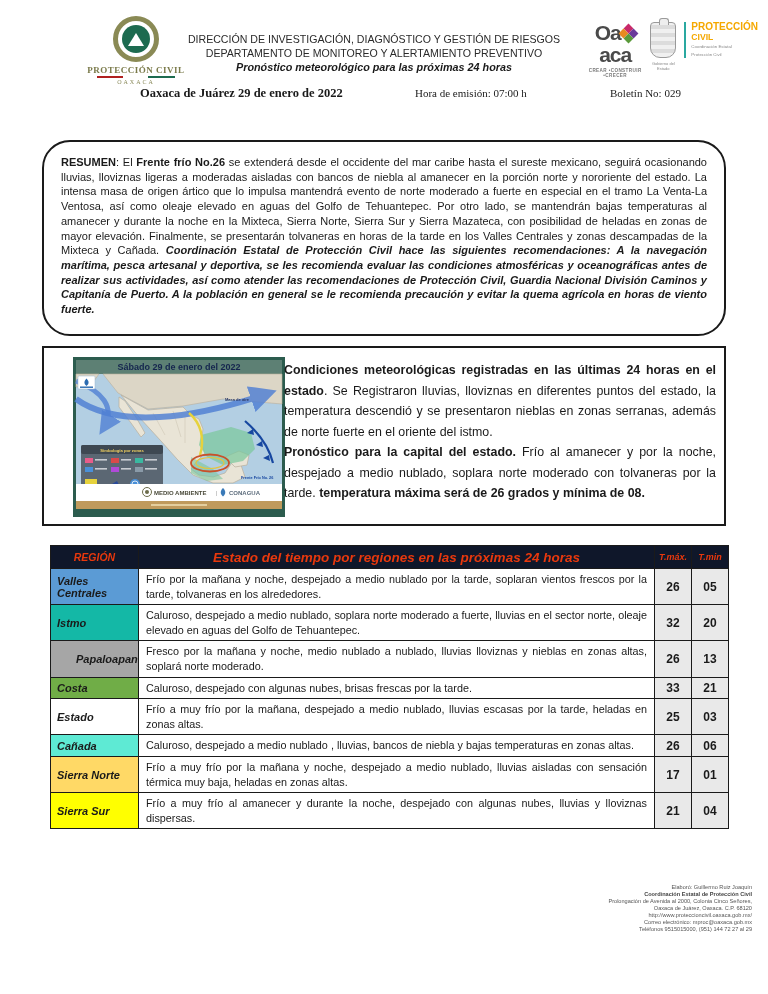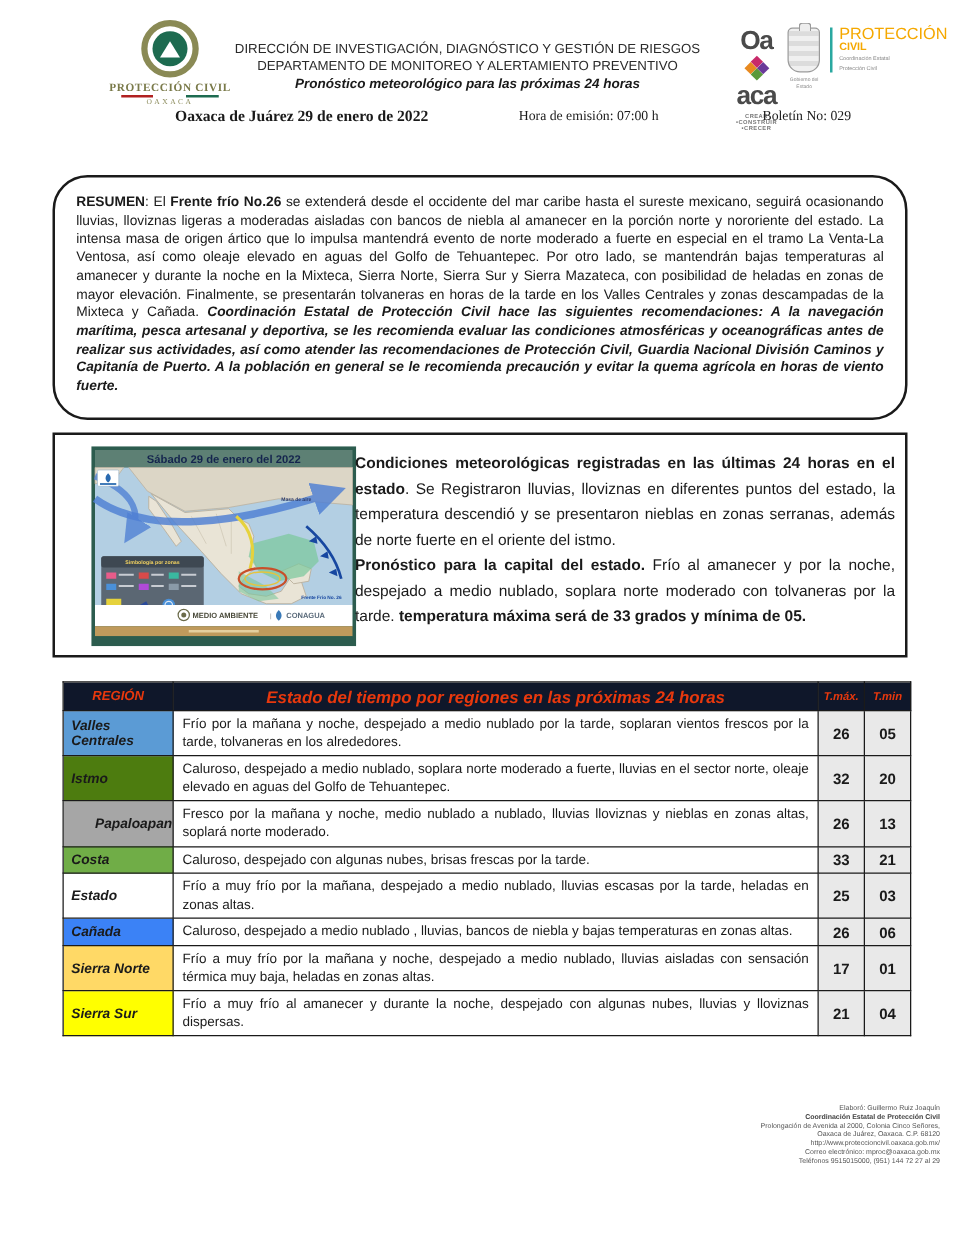--- a/index.html
+++ b/index.html
@@ -35,21 +35,21 @@
   .oax-x i:nth-child(3){ left:9px; top:4px; background:#6a3a9a; }
   .oax-x i:nth-child(4){ left:4px; top:9px; background:#5a9a3a; }
   .oax-tag { font-size:4.6px; color:#7a7a7a; letter-spacing:.4px; margin-top:2px; font-weight:bold; }
   .crest { width:32px; height:48px; margin:0 6px; text-align:center; }
   .crest-shape { width:26px; height:36px; margin:0 auto; border:1.5px solid #9a9a9a; border-radius:4px 4px 10px 10px;
     background:repeating-linear-gradient(0deg,#f0f0f0 0 4px,#dcdcdc 4px 8px); position:relative; }
   .crest-shape:before { content:""; position:absolute; left:8px; top:-5px; width:8px; height:6px;
     border:1.5px solid #9a9a9a; border-bottom:none; border-radius:3px 3px 0 0; background:#eee; }
   .crest-cap { font-size:4px; color:#8a8a8a; margin-top:3px; }
   .pcright { border-left:2px solid #2aa8a0; padding-left:5px; margin-left:2px; }
-  .pcright-t1 { font-size:13px; font-weight:normal; color:#f5a800; line-height:10px; }
+  .pcright-t1 { font-size:10px; font-weight:bold; color:#f5a800; line-height:10px; }
   .pcright-t2 { font-size:8.6px; font-weight:bold; color:#f5a800; line-height:10px; }
   .pcright-s { font-size:4.4px; color:#8a8a8a; line-height:6px; margin-top:2px; }
   .dateline { position:absolute; left:0; top:86px; width:768px; height:18px;
     font-family:"Liberation Serif", serif; font-size:12px; color:#1a1a1a; }
   .dl-place { position:absolute; left:140px; top:0; font-size:12.5px; font-weight:600; }
   .dl-hora  { position:absolute; left:415px; top:1px; font-size:11px; }
   .dl-bol   { position:absolute; left:610px; top:1px; font-size:11px; }
   
   .resumen { position:absolute; left:42px; top:140px; width:684px; height:196px;
     border:2.5px solid #1a1a1a; border-radius:28px; padding:13px 17px 10px;
@@ -213,21 +213,21 @@
       <text x="156" y="137.5" font-size="6" font-weight="bold" fill="#5a6a7a">CONAGUA</text>
 
       <rect x="3" y="144" width="206" height="8" fill="#bf9a5c"></rect>
       <rect x="78" y="147" width="56" height="2" fill="#e4cf9e"></rect>
 
       <rect x="3" y="152" width="206" height="5" fill="#2c5c4e"></rect>
     </svg>
   </div>
   <div class="condtext">
     <b>Condiciones meteorológicas registradas en las últimas 24 horas en el estado</b><span>. Se Registraron lluvias, lloviznas en diferentes puntos del estado, la temperatura descendió y se presentaron nieblas en zonas serranas, además de norte fuerte en el oriente del istmo.</span><br>
-    <b> Pronóstico para la capital del estado.</b><span> Frío al amanecer y por la noche, despejado a medio nublado, soplara norte moderado con tolvaneras por la tarde. </span><b>temperatura máxima será de 33 grados y mínima de 05.</b>
+    <b> Pronóstico para la capital del estado.</b><span> Frío al amanecer y por la noche, despejado a medio nublado, soplara norte moderado con tolvaneras por la tarde. </span><b>temperatura máxima será de 26 grados y mínima de 08.</b>
   </div>
 </div>
 
 <table class="wtable">
   <colgroup>
       <col class="col-region">
       <col class="col-desc">
       <col class="col-t">
       <col class="col-t">
     </colgroup>
@@ -240,21 +240,21 @@
     </tr>
   </thead>
   <tbody>
     <tr>
       <td class="td-region" style="background-color: rgb(91, 155, 213);">Valles Centrales</td>
       <td class="td-desc"> Frío por la mañana y noche, despejado a medio nublado por la tarde, soplaran vientos frescos por la tarde, tolvaneras en los alrededores.</td>
       <td class="td-t">26</td>
       <td class="td-t">05</td>
     </tr>
     <tr>
-      <td class="td-region" style="background-color: #4d7c0f;">Istmo</td>
+      <td class="td-region" style="background-color: #14b8a6;">Istmo</td>
       <td class="td-desc">Caluroso, despejado a medio nublado, soplara norte moderado a fuerte,  lluvias en el sector norte, oleaje elevado en aguas del Golfo de Tehuantepec.</td>
       <td class="td-t">32</td>
       <td class="td-t">20</td>
     </tr>
     <tr>
       <td class="td-region" style="background-color: rgb(166, 166, 166); padding-left: 25px;">Papaloapan</td>
       <td class="td-desc">Fresco por la mañana y noche, medio nublado a nublado, lluvias lloviznas y nieblas en zonas altas, soplará norte moderado.</td>
       <td class="td-t">26</td>
       <td class="td-t">13</td>
     </tr>
@@ -264,21 +264,21 @@
       <td class="td-t">33</td>
       <td class="td-t">21</td>
     </tr>
     <tr>
       <td class="td-region" style="background-color: rgb(255, 255, 255);">Estado</td>
       <td class="td-desc">Frío a muy frío por la mañana, despejado a medio nublado, lluvias escasas por la tarde, heladas en zonas altas.</td>
       <td class="td-t">25</td>
       <td class="td-t">03</td>
     </tr>
     <tr>
-      <td class="td-region" style="background-color: #3b82f6;">Cañada</td>
+      <td class="td-region" style="background-color: #5eead4;">Cañada</td>
       <td class="td-desc">Caluroso, despejado a medio nublado , lluvias, bancos de niebla y bajas temperaturas en zonas altas.</td>
       <td class="td-t">26</td>
       <td class="td-t">06</td>
     </tr>
     <tr>
       <td class="td-region" style="background-color: rgb(255, 217, 102);">Sierra Norte</td>
       <td class="td-desc">Frío a muy frío por la mañana y noche, despejado a medio nublado, lluvias aisladas con sensación térmica muy baja, heladas en zonas altas.</td>
       <td class="td-t">17</td>
       <td class="td-t">01</td>
     </tr>

